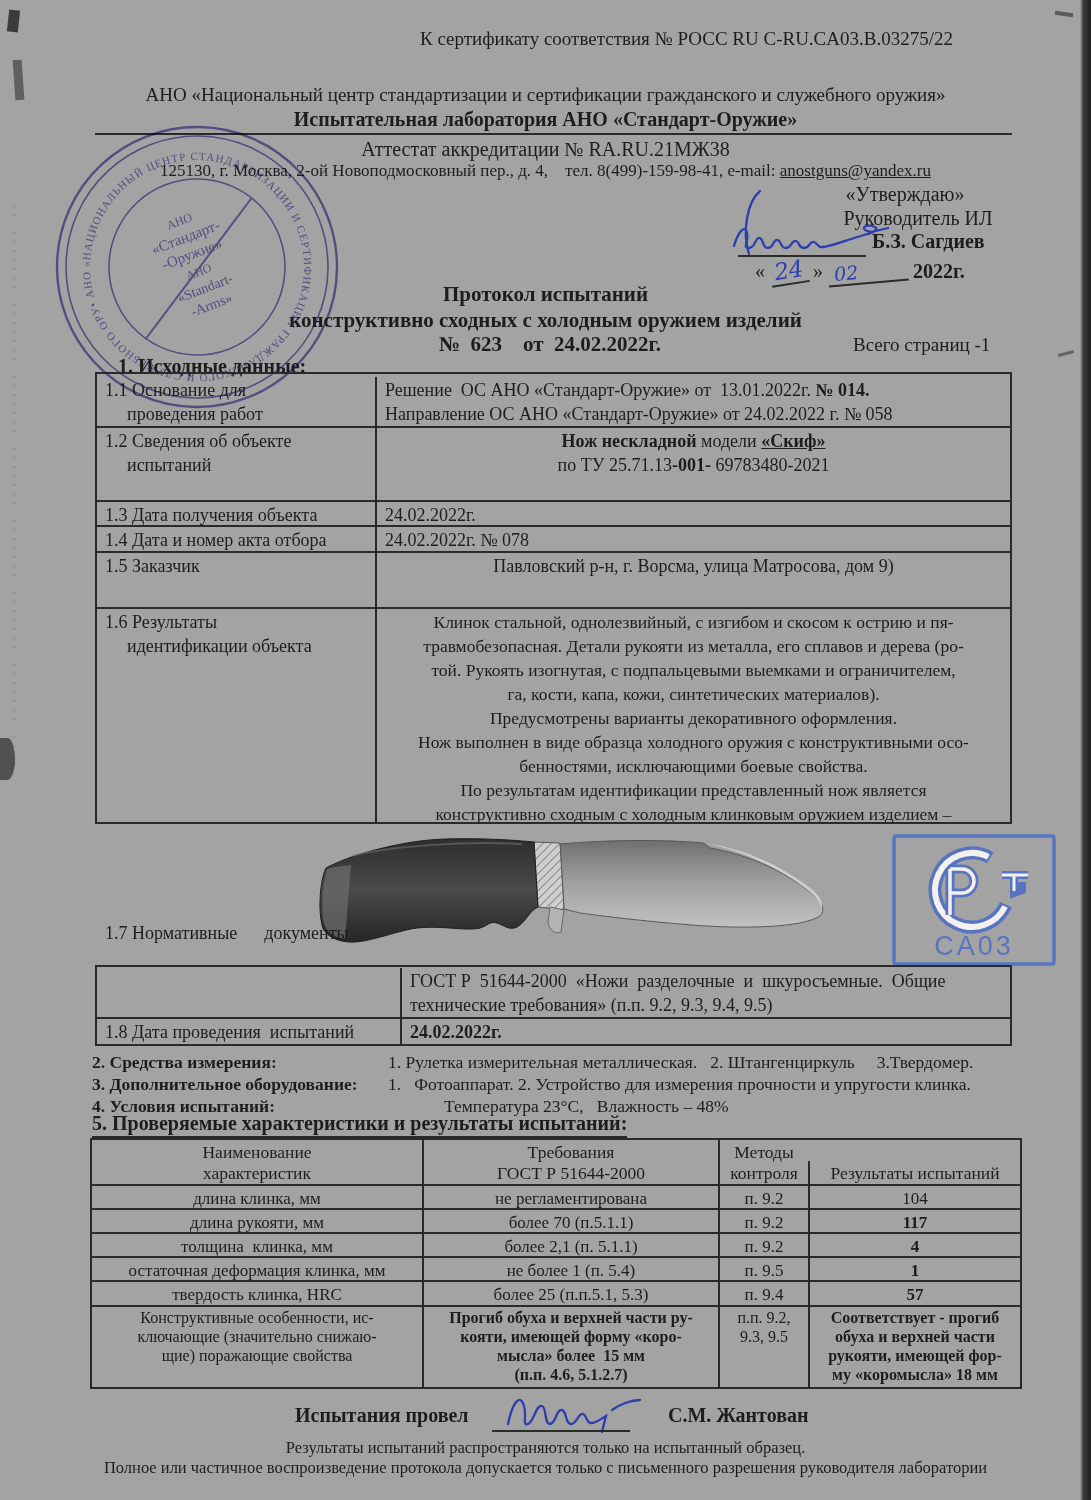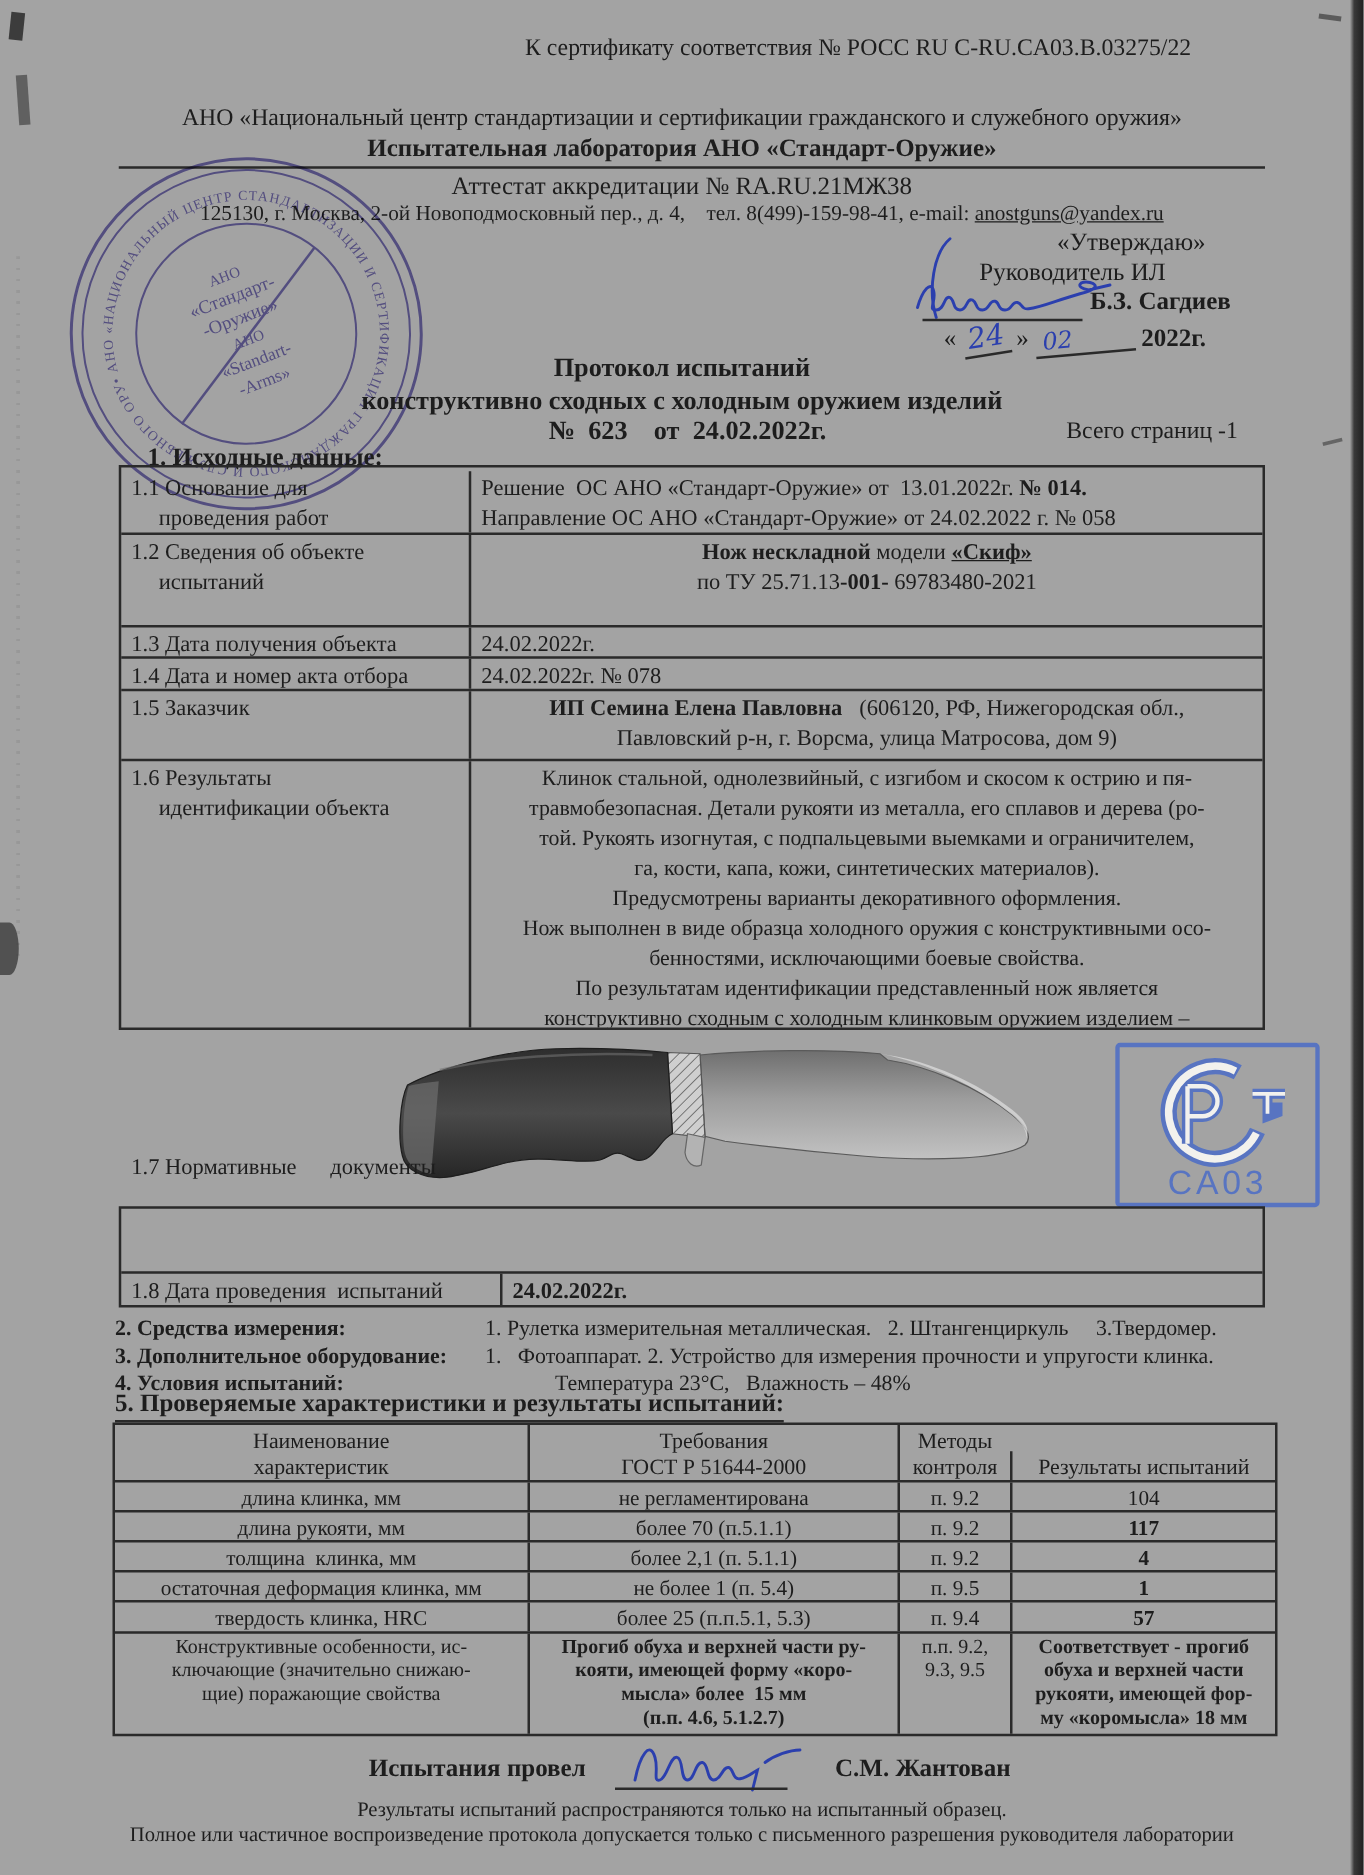--- a/index.html
+++ b/index.html
@@ -106,21 +106,21 @@
       <text x="152" y="112" text-anchor="middle" font-size="12">АНО</text>
       <text x="152" y="130" text-anchor="middle" font-size="15">«Стандарт-</text>
       <text x="152" y="148" text-anchor="middle" font-size="15">-Оружие»</text>
       <text x="152" y="166" text-anchor="middle" font-size="12">АНО</text>
       <text x="152" y="184" text-anchor="middle" font-size="14">«Standart-</text>
       <text x="152" y="202" text-anchor="middle" font-size="14">-Arms»</text>
     </g>
   </svg>
 
   <div class="abs ctr" style="left:780px; top:183px; width:250px; font-size:20px;">«Утверждаю»</div>
-  <div class="abs ctr" style="left:748px; top:207px; width:220px; font-size:20px;">Руководитель ИЛ</div>
+  <div class="abs ctr" style="left:808px; top:207px; width:220px; font-size:20px;">Руководитель ИЛ</div>
 
   <svg class="abs" style="left:728px; top:186px;" width="172" height="74" viewBox="0 0 172 74">
     <g stroke="#2b3fae" stroke-width="2.3" fill="none" stroke-linecap="round">
       <path d="M21,68 C14,46 19,16 32,5"></path>
       <path d="M6,60 C10,46 17,38 19,47 C21,56 14,62 21,62 C28,62 27,50 32,52 C36,54 34,62 40,62 C46,62 45,52 50,54 C54,56 52,62 58,62 C64,62 63,54 68,55 C72,56 70,62 76,62 C82,62 81,55 86,56 C90,57 89,62 95,61 C105,60 118,54 136,49 C148,46 152,42 144,40 C136,38 131,44 143,46 L160,42"></path>
     </g>
   </svg>
   <div class="abs blue-line" style="left:738px; top:255px; width:128px; height:2px;"></div>
   <div class="abs b" style="left:872px; top:230px; font-size:20px;">Б.З. Сагдиев</div>
 
@@ -164,21 +164,20 @@
       <div class="tc lab">1.3 Дата получения объекта</div>
       <div class="tc val">24.02.2022г.</div>
     </div>
     <div class="tr" style="height:26px;">
       <div class="tc lab">1.4 Дата и номер акта отбора</div>
       <div class="tc val">24.02.2022г. № 078</div>
     </div>
     <div class="tr" style="height:56px;">
       <div class="tc lab">1.5 Заказчик</div>
       <div class="tc val ctr">
-        <div class="pre"><span class="b">ИП Семина Елена Павловна</span><span>   (606120, РФ, Нижегородская обл.,</span></div>
         <div>Павловский р-н, г. Ворсма,  улица Матросова, дом 9)</div>
       </div>
     </div>
     <div class="tr" style="height:215px;">
       <div class="tc lab">
         <div>1.6  Результаты</div>
         <div class="ind">идентификации объекта</div>
       </div>
       <div class="tc val ctr r16lines">
         <div>Клинок  стальной,   однолезвийный, с изгибом и скосом к острию и пя-</div>
@@ -236,20 +235,24 @@
       <text x="84" y="122" text-anchor="middle" font-size="27" letter-spacing="3" fill="#5070c5" font-family="Liberation Sans, sans-serif">CA03</text>
     </g>
   </svg>
 
   <div class="t" id="t2">
     <div class="tr" style="height:50px;">
       <div class="tc lab pre">
         <div class="pre">1.7 Нормативные      документы</div>
         
       </div>
+      <div class="tc val">
+        <div class="pre">ГОСТ Р  51644-2000  «Ножи  разделочные  и  шкуросъемные.  Общие</div>
+        <div>технические требования» (п.п. 9.2, 9.3, 9.4, 9.5)</div>
+      </div>
     </div>
     <div class="tr" style="height:27px;">
       <div class="tc lab pre">1.8 Дата проведения  испытаний</div>
       <div class="tc val b">24.02.2022г.</div>
     </div>
   </div>
 
   <div class="meas-label" style="top:1052px;">2. Средства измерения:</div>
   <div class="meas-value pre" style="left:388px; top:1052px;">1. Рулетка измерительная металлическая.   2. Штангенциркуль     3.Твердомер.</div>
   <div class="meas-label" style="top:1074px;">3. Дополнительное оборудование:</div>

